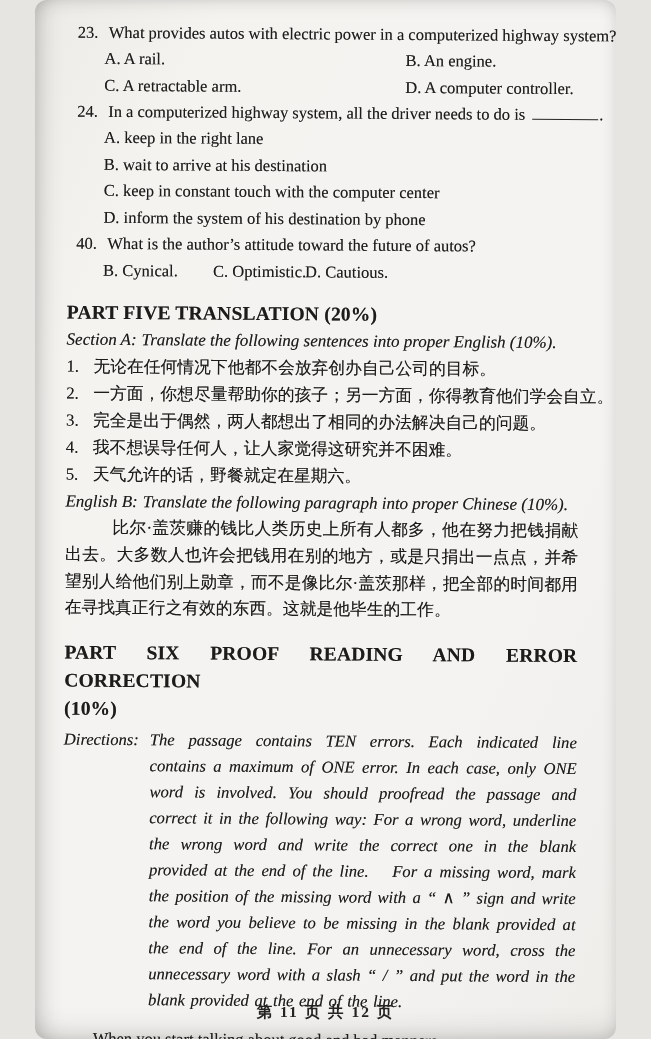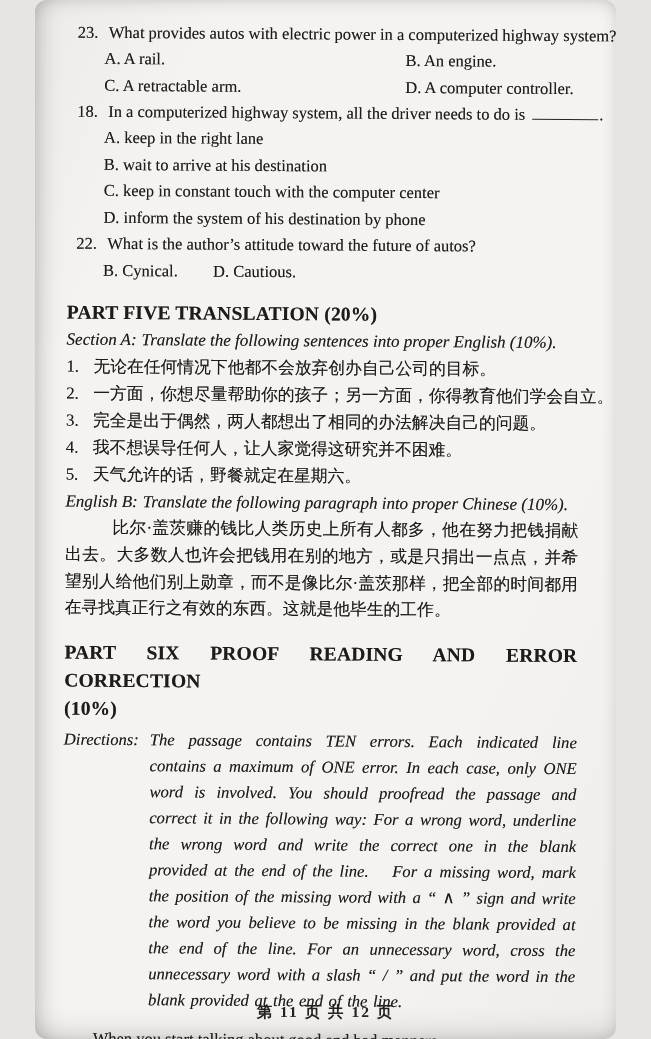--- a/index.html
+++ b/index.html
@@ -162,38 +162,39 @@
       <div class="opt-grid2">
         <span class="opt">A. A rail.</span>
         <span class="opt">B. An engine.</span>
         <span class="opt">C. A retractable arm.</span>
         <span class="opt">D. A computer controller.</span>
       </div>
     </section>
 
     <section>
       <div class="q-line">
-        <span class="q-num">18.</span>
+        <span class="q-num">24.</span>
         <span class="q-text"><span>In a computerized highway system, all the driver needs to do is</span><span class="blank"></span><span>.</span></span>
       </div>
       <div class="opt-stack">
         <span class="opt">A. keep in the right lane</span>
         <span class="opt">B. wait to arrive at his destination</span>
         <span class="opt">C. keep in constant touch with the computer center</span>
         <span class="opt">D. inform the system of his destination by phone</span>
       </div>
     </section>
 
     <section>
       <div class="q-line">
-        <span class="q-num">22.</span>
+        <span class="q-num">40.</span>
         <span class="q-text">What is the author’s attitude toward the future of autos?</span>
       </div>
       <div class="opt-row">
         <span class="opt">B. Cynical.</span>
+        <span class="opt">C. Optimistic.</span>
         <span class="opt">D. Cautious.</span>
       </div>
     </section>
 
     <h2 class="part-title p5-title">PART FIVE TRANSLATION (20%)</h2>
 
     <div class="sec-line">
       <span class="sec-label">Section A:</span><span>Translate the following sentences into proper English (10%).</span>
     </div>
 

